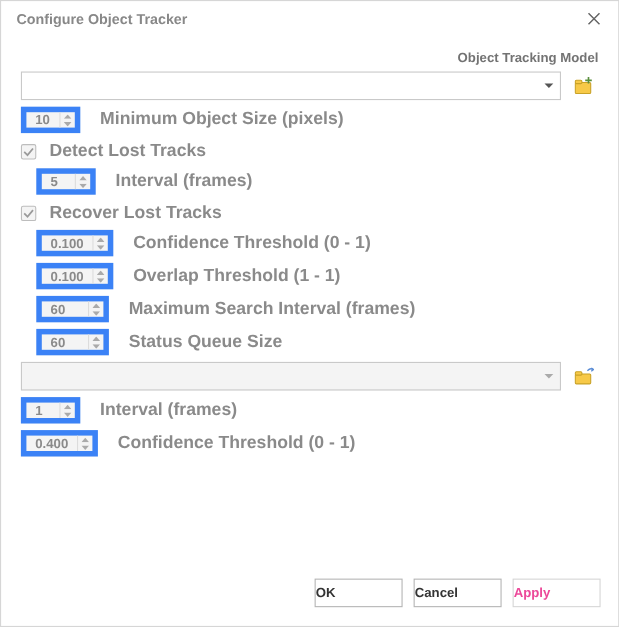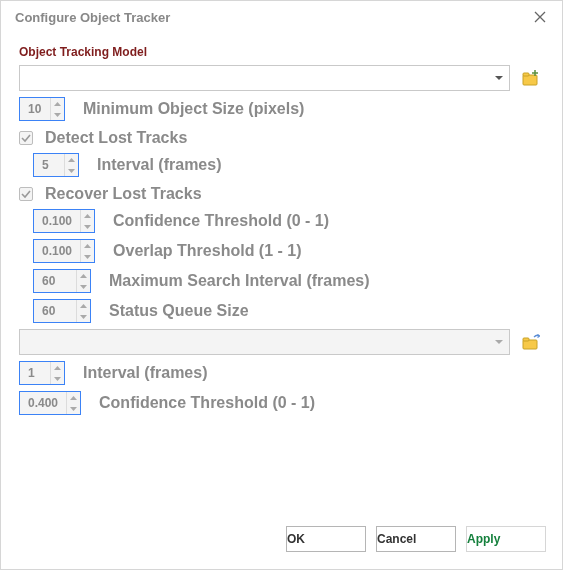--- a/index.html
+++ b/index.html
@@ -34,23 +34,24 @@
     display: flex; align-items: center; justify-content: center;
     color: #666;
   }
   .close-btn svg { width: 12px; height: 12px; }
   .body {
     flex: 1;
     padding: 4px 18px 12px 18px;
     overflow: hidden;
   }
   .section-label {
-    color: #7f1d1d;
+    color: #737373;
     margin: 8px 0 6px 0;
     font-size: 12px;
+    text-align: right;
   }
   .row {
     display: flex;
     align-items: center;
     gap: 8px;
     margin-bottom: 6px;
   }
   .row.indent1 { padding-left: 14px; }
   .dropdown {
     flex: 1;
@@ -75,21 +76,21 @@
   .dropdown.disabled .caret { border-top-color: #aaa; }
   .iconbtn {
     width: 26px; height: 26px;
     display:flex; align-items:center; justify-content:center;
   }
   .iconbtn svg { width:18px; height:18px; }
   .spinner {
     display: flex;
     align-items: center;
     height: 24px;
-    border: 1px solid #3b82f6;
+    border: 5px solid #3b82f6;
     background: #f4f4f4;
     color: #8a8a8a;
   }
   .spinner .val {
     padding: 0 8px;
     min-width: 30px;
     text-align: left;
     font-size: 12px;
   }
   .spinner.wide .val { min-width: 42px; }
@@ -127,21 +128,21 @@
   .btn {
     min-width: 80px;
     height: 26px;
     border: 1px solid #b5b5b5;
     background: #fff;
     display:flex; align-items:center; justify-content:flex-start;
     font-size:12px;
     color:#333;
   }
   .btn.disabled {
-    color:#15803d;
+    color:#ec4899;
     border-color:#d6d6d6;
   }
 </style>
 </head>
 <body>
 
 <div class="dialog">
 
   <div class="titlebar">
     <span>Configure Object Tracker</span>

